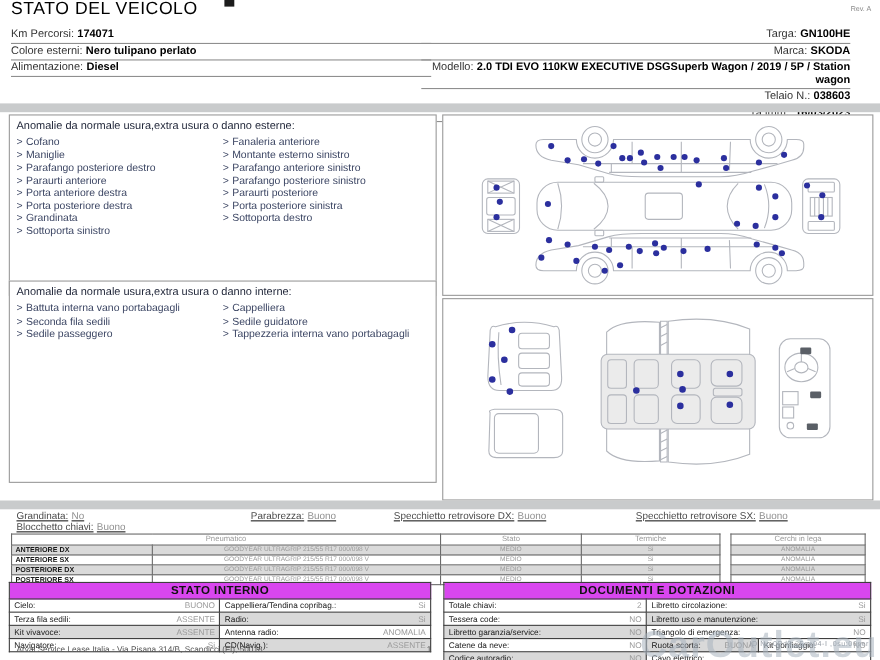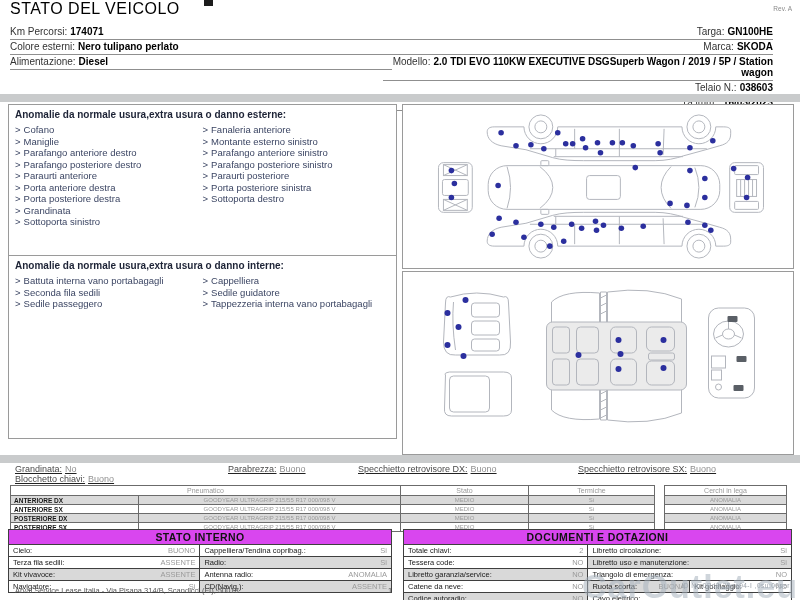--- a/index.html
+++ b/index.html
@@ -24,21 +24,21 @@
   .band{left:0;width:800px;background:#c9cbcc;}
   .band1{top:94px;height:8px;}
   .band2{top:455px;height:8px;}
 
   
   .panel{border:1px solid #9a9a9a;background:#fff;}
   .p-ext-text{left:8px;top:104px;width:387px;height:163px;}
   .p-ext-diag{left:402px;top:104px;width:390px;height:163px;}
   .p-int-text{left:8px;top:255px;width:387px;height:182px;}
   .p-int-diag{left:402px;top:271px;width:390px;height:182px;}
-  .panel-heading{padding:4px 6px 2px;font-size:10px;font-weight:bold;color:#1d2336;}
+  .panel-heading{padding:4px 6px 2px;font-size:10px;font-weight:normal;color:#1d2336;}
   .cols{display:flex;padding:2px 6px 0;}
   .cols ul{list-style:none;margin:0;padding:0;width:50%;}
   .cols li{font-size:9.5px;line-height:11.5px;color:#3b4563;}
   .gt{margin-right:3px;}
   .panel svg{display:block;width:100%;height:100%;}
 
   
   .sum{font-size:9px;line-height:10px;text-decoration:underline;}
   .sum .lab{color:#4a4a4a;}
   .sum .val{color:#909090;margin-left:3px;}
@@ -97,21 +97,20 @@
   </div>
 
   <div class="abs band band1"></div>
 
   <div class="abs panel p-ext-text">
     <div class="panel-heading">Anomalie da normale usura,extra usura o danno esterne:</div>
     <div class="cols">
       <ul>
         <li><span class="gt">&gt;</span><span>Cofano</span></li>
         <li><span class="gt">&gt;</span><span>Maniglie</span></li>
-        <li><span class="gt">&gt;</span><span>Parafango anteriore destro</span></li>
         <li><span class="gt">&gt;</span><span>Parafango posteriore destro</span></li>
         <li><span class="gt">&gt;</span><span>Paraurti anteriore</span></li>
         <li><span class="gt">&gt;</span><span>Porta anteriore destra</span></li>
         <li><span class="gt">&gt;</span><span>Porta posteriore destra</span></li>
         <li><span class="gt">&gt;</span><span>Grandinata</span></li>
         <li><span class="gt">&gt;</span><span>Sottoporta sinistro</span></li>
       </ul>
       <ul>
         <li><span class="gt">&gt;</span><span>Fanaleria anteriore</span></li>
         <li><span class="gt">&gt;</span><span>Montante esterno sinistro</span></li>

